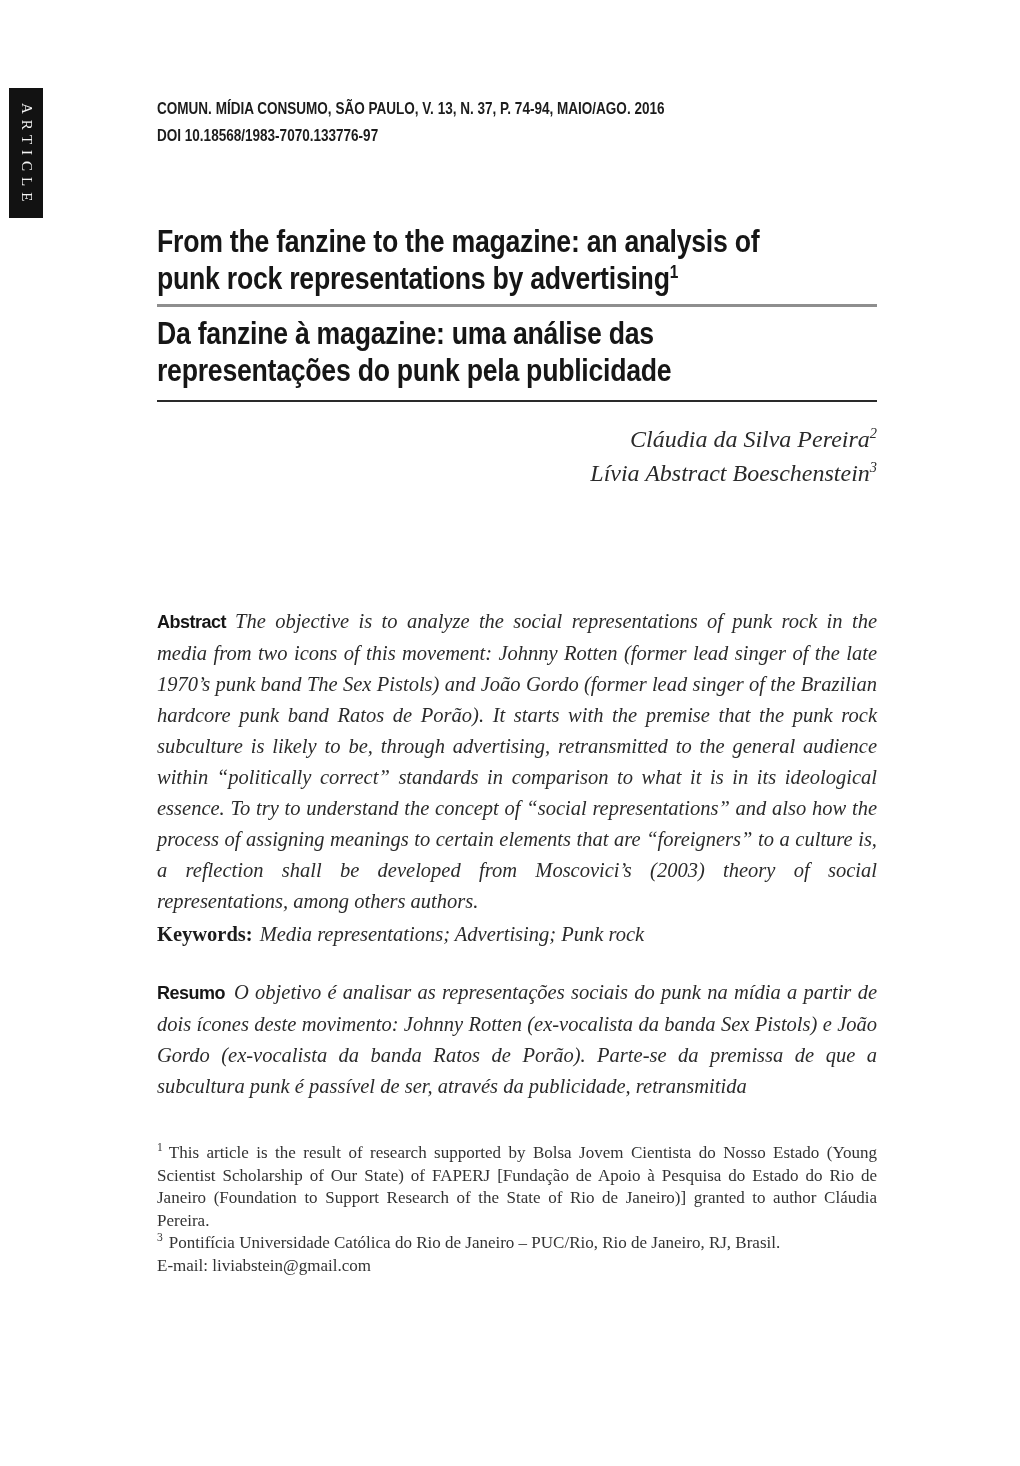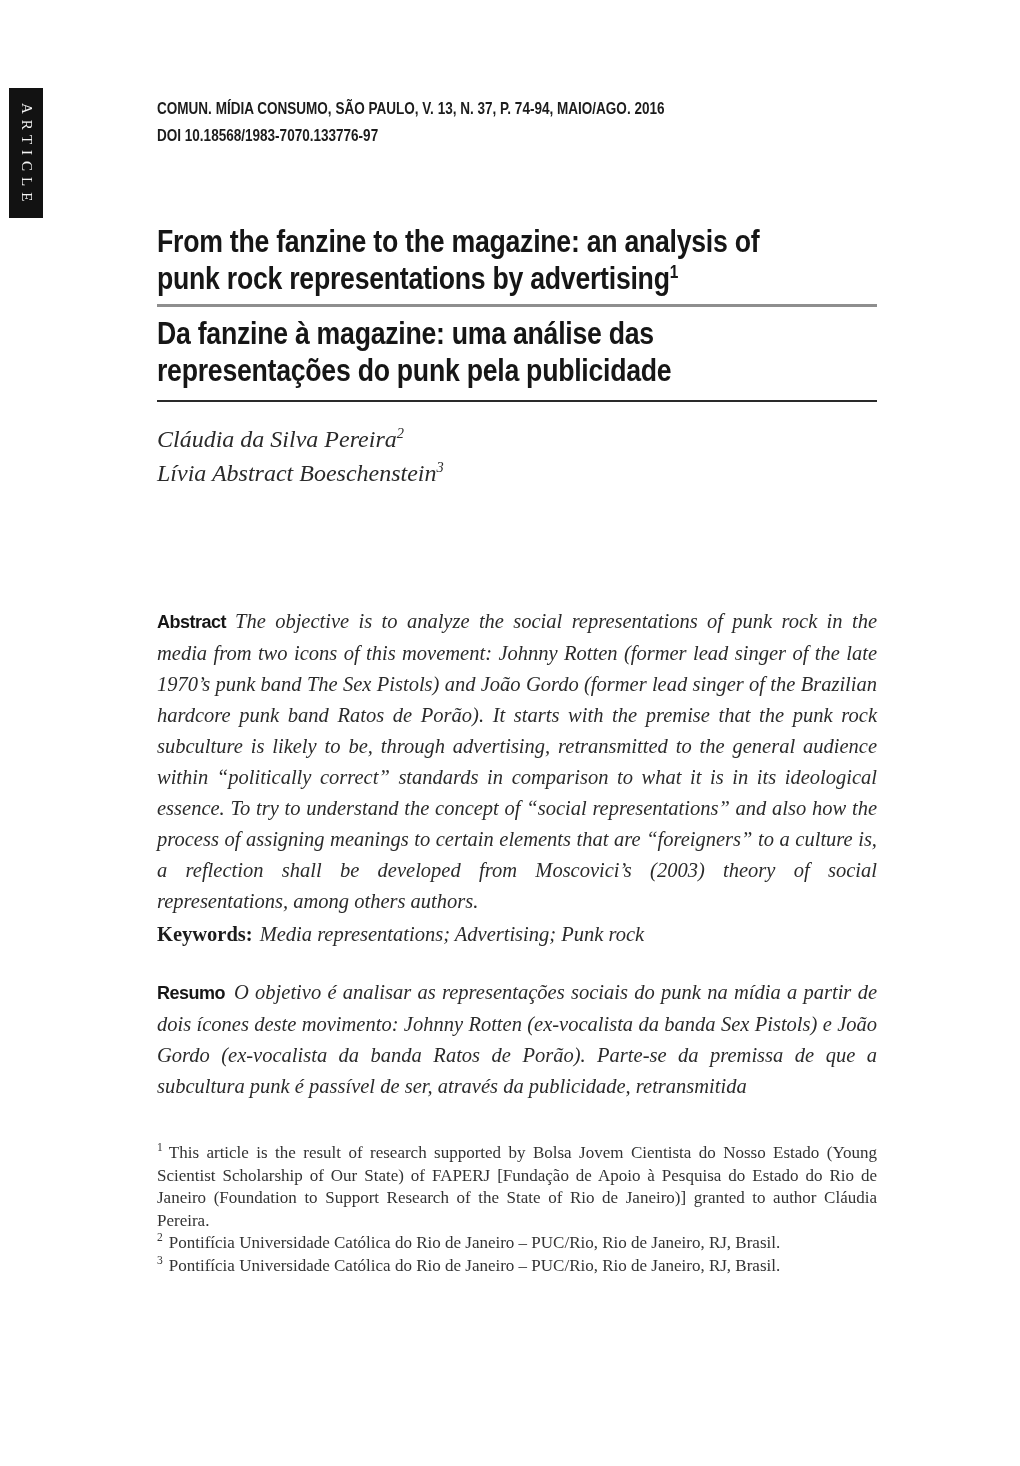--- a/index.html
+++ b/index.html
@@ -66,20 +66,21 @@
     width: 720px;
   }
   .title-pt { margin-top: 8px; }
 
   .authors {
     margin-top: 20px;
     font-family: "Liberation Serif", serif;
     font-style: italic;
     font-size: 24px; line-height: 34px;
     color: #2a2a2a;
+    text-align: right;
   }
   .authors .sup { vertical-align: super; font-size: 60%; line-height: 0; }
 
   .abstract-block { margin-top: 116px; }
   .body-par {
     font-family: "Liberation Serif", serif;
     font-style: italic;
     font-size: 20.5px; line-height: 31px;
     text-align: justify;
     color: #2b2b2b;
@@ -160,21 +161,19 @@
       <div class="body-par">
         <span class="par-label">Resumo</span><span>O objetivo é analisar as representações sociais do punk na mídia a partir de dois ícones deste movimento: Johnny Rotten (ex-vocalista da banda Sex Pistols) e João Gordo (ex-vocalista da banda Ratos de Porão). Parte-se da premissa de que a subcultura punk é passível de ser, através da publicidade, retransmitida</span>
       </div>
     </div>
 
     <div class="footnotes">
       <div class="footnote">
         <span class="fsup">1</span><span>This article is the result of research supported by Bolsa Jovem Cientista do Nosso Estado (Young Scientist Scholarship of Our State) of FAPERJ [Fundação de Apoio à Pesquisa do Estado do Rio de Janeiro (Foundation to Support Research of the State of Rio de Janeiro)] granted to author Cláudia Pereira.</span>
       </div>
       <div class="footnote">
-        <span class="fsup">2</span><span>Pontifícia Universidade Católica do Rio de Janeiro – PUC/Rio, Rio de Janeiro, RJ, Brasil.</span>
-      </div>
-      <div class="footnote">
         <span class="fsup">3</span><span>Pontifícia Universidade Católica do Rio de Janeiro – PUC/Rio, Rio de Janeiro, RJ, Brasil.</span>
       </div>
+      <div class="footnote">E-mail: liviabstein@gmail.com</div>
     </div>
 
   </div>
 </div>
 
 </body></html>

